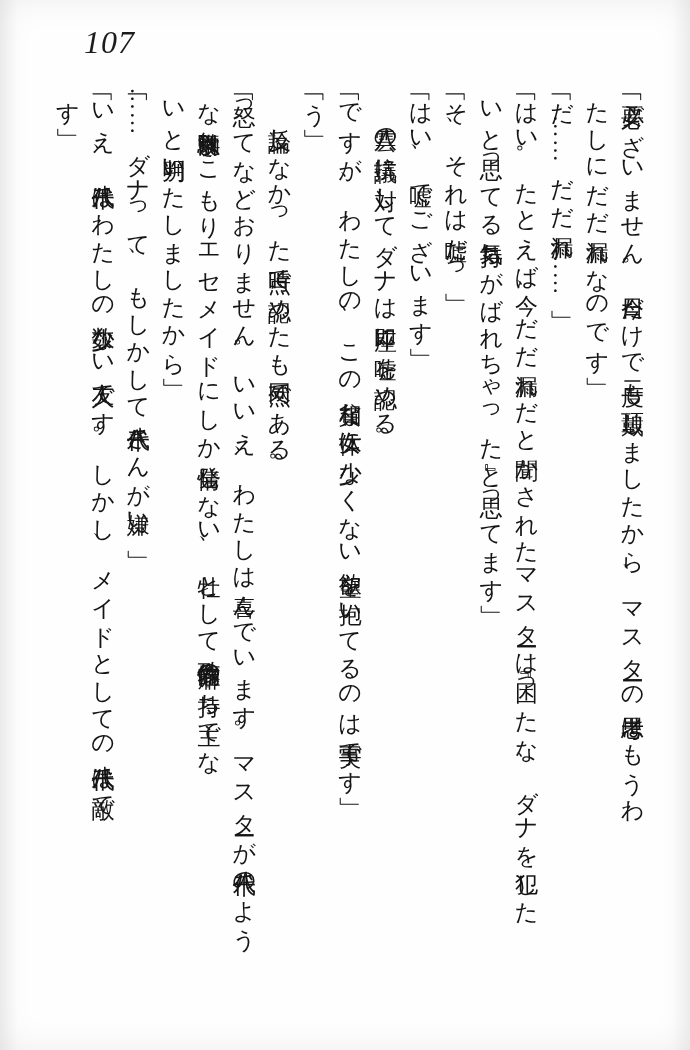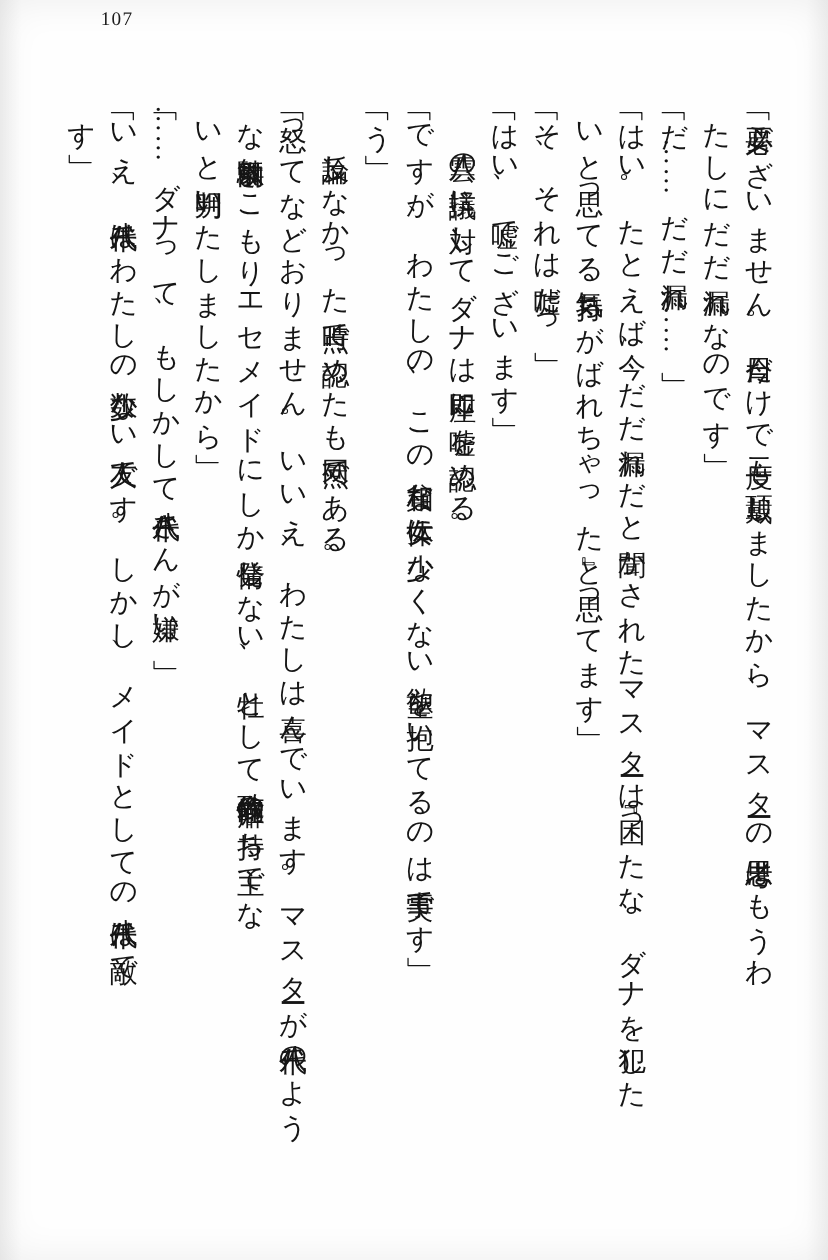--- a/index.html
+++ b/index.html
@@ -20,23 +20,24 @@
     background: linear-gradient(90deg, #f2f2f2 0px, #fefefe 18px, #fefefe 672px, #f4f4f4 690px);
   }
   .vignette {
     position: absolute;
     inset: 0;
     pointer-events: none;
     box-shadow: inset 0 0 34px rgba(0,0,0,0.07);
   }
   .page-number {
     position: absolute;
-    top: 8px;
+    top: 24px;
     left: 84px;
-    font-size: 16px;
+    font-size: 32px;
+    font-style: italic;
     color: #1c1c1c;
     letter-spacing: 1px;
   }
   .text-block {
     position: absolute;
     top: 86px;
     right: 40px;
     height: 952px;
     writing-mode: vertical-rl;
     text-orientation: mixed;

